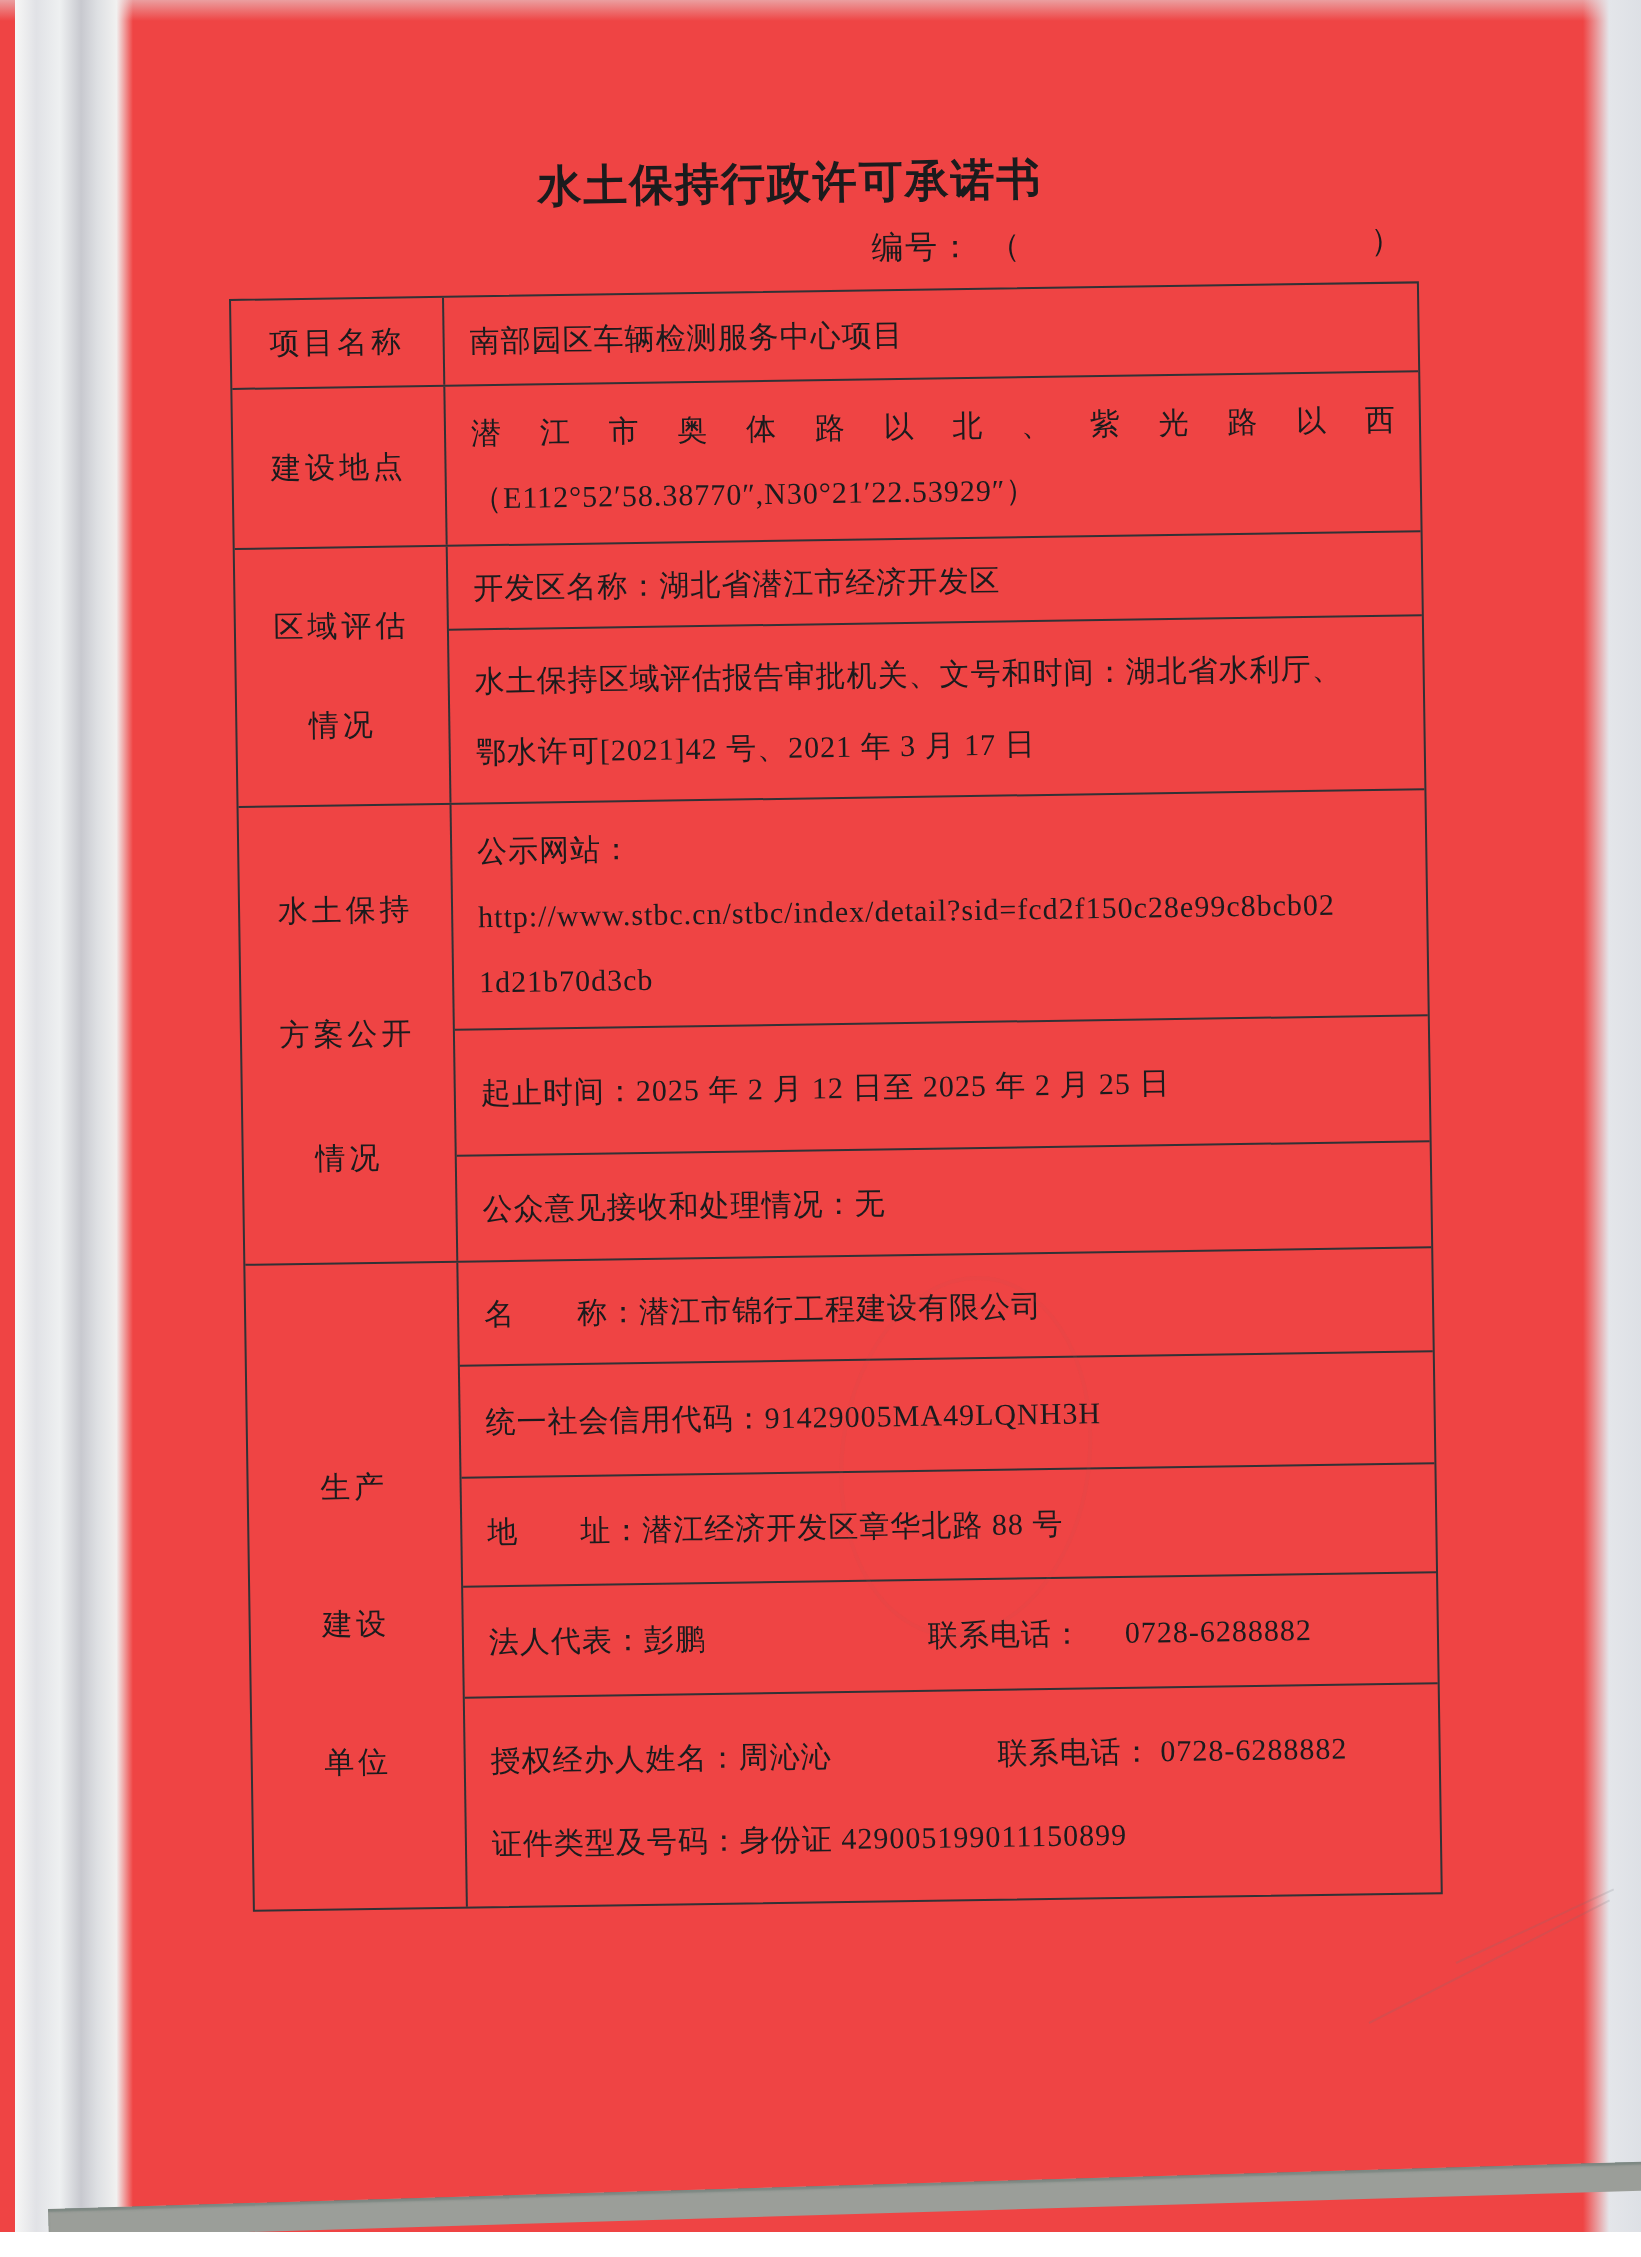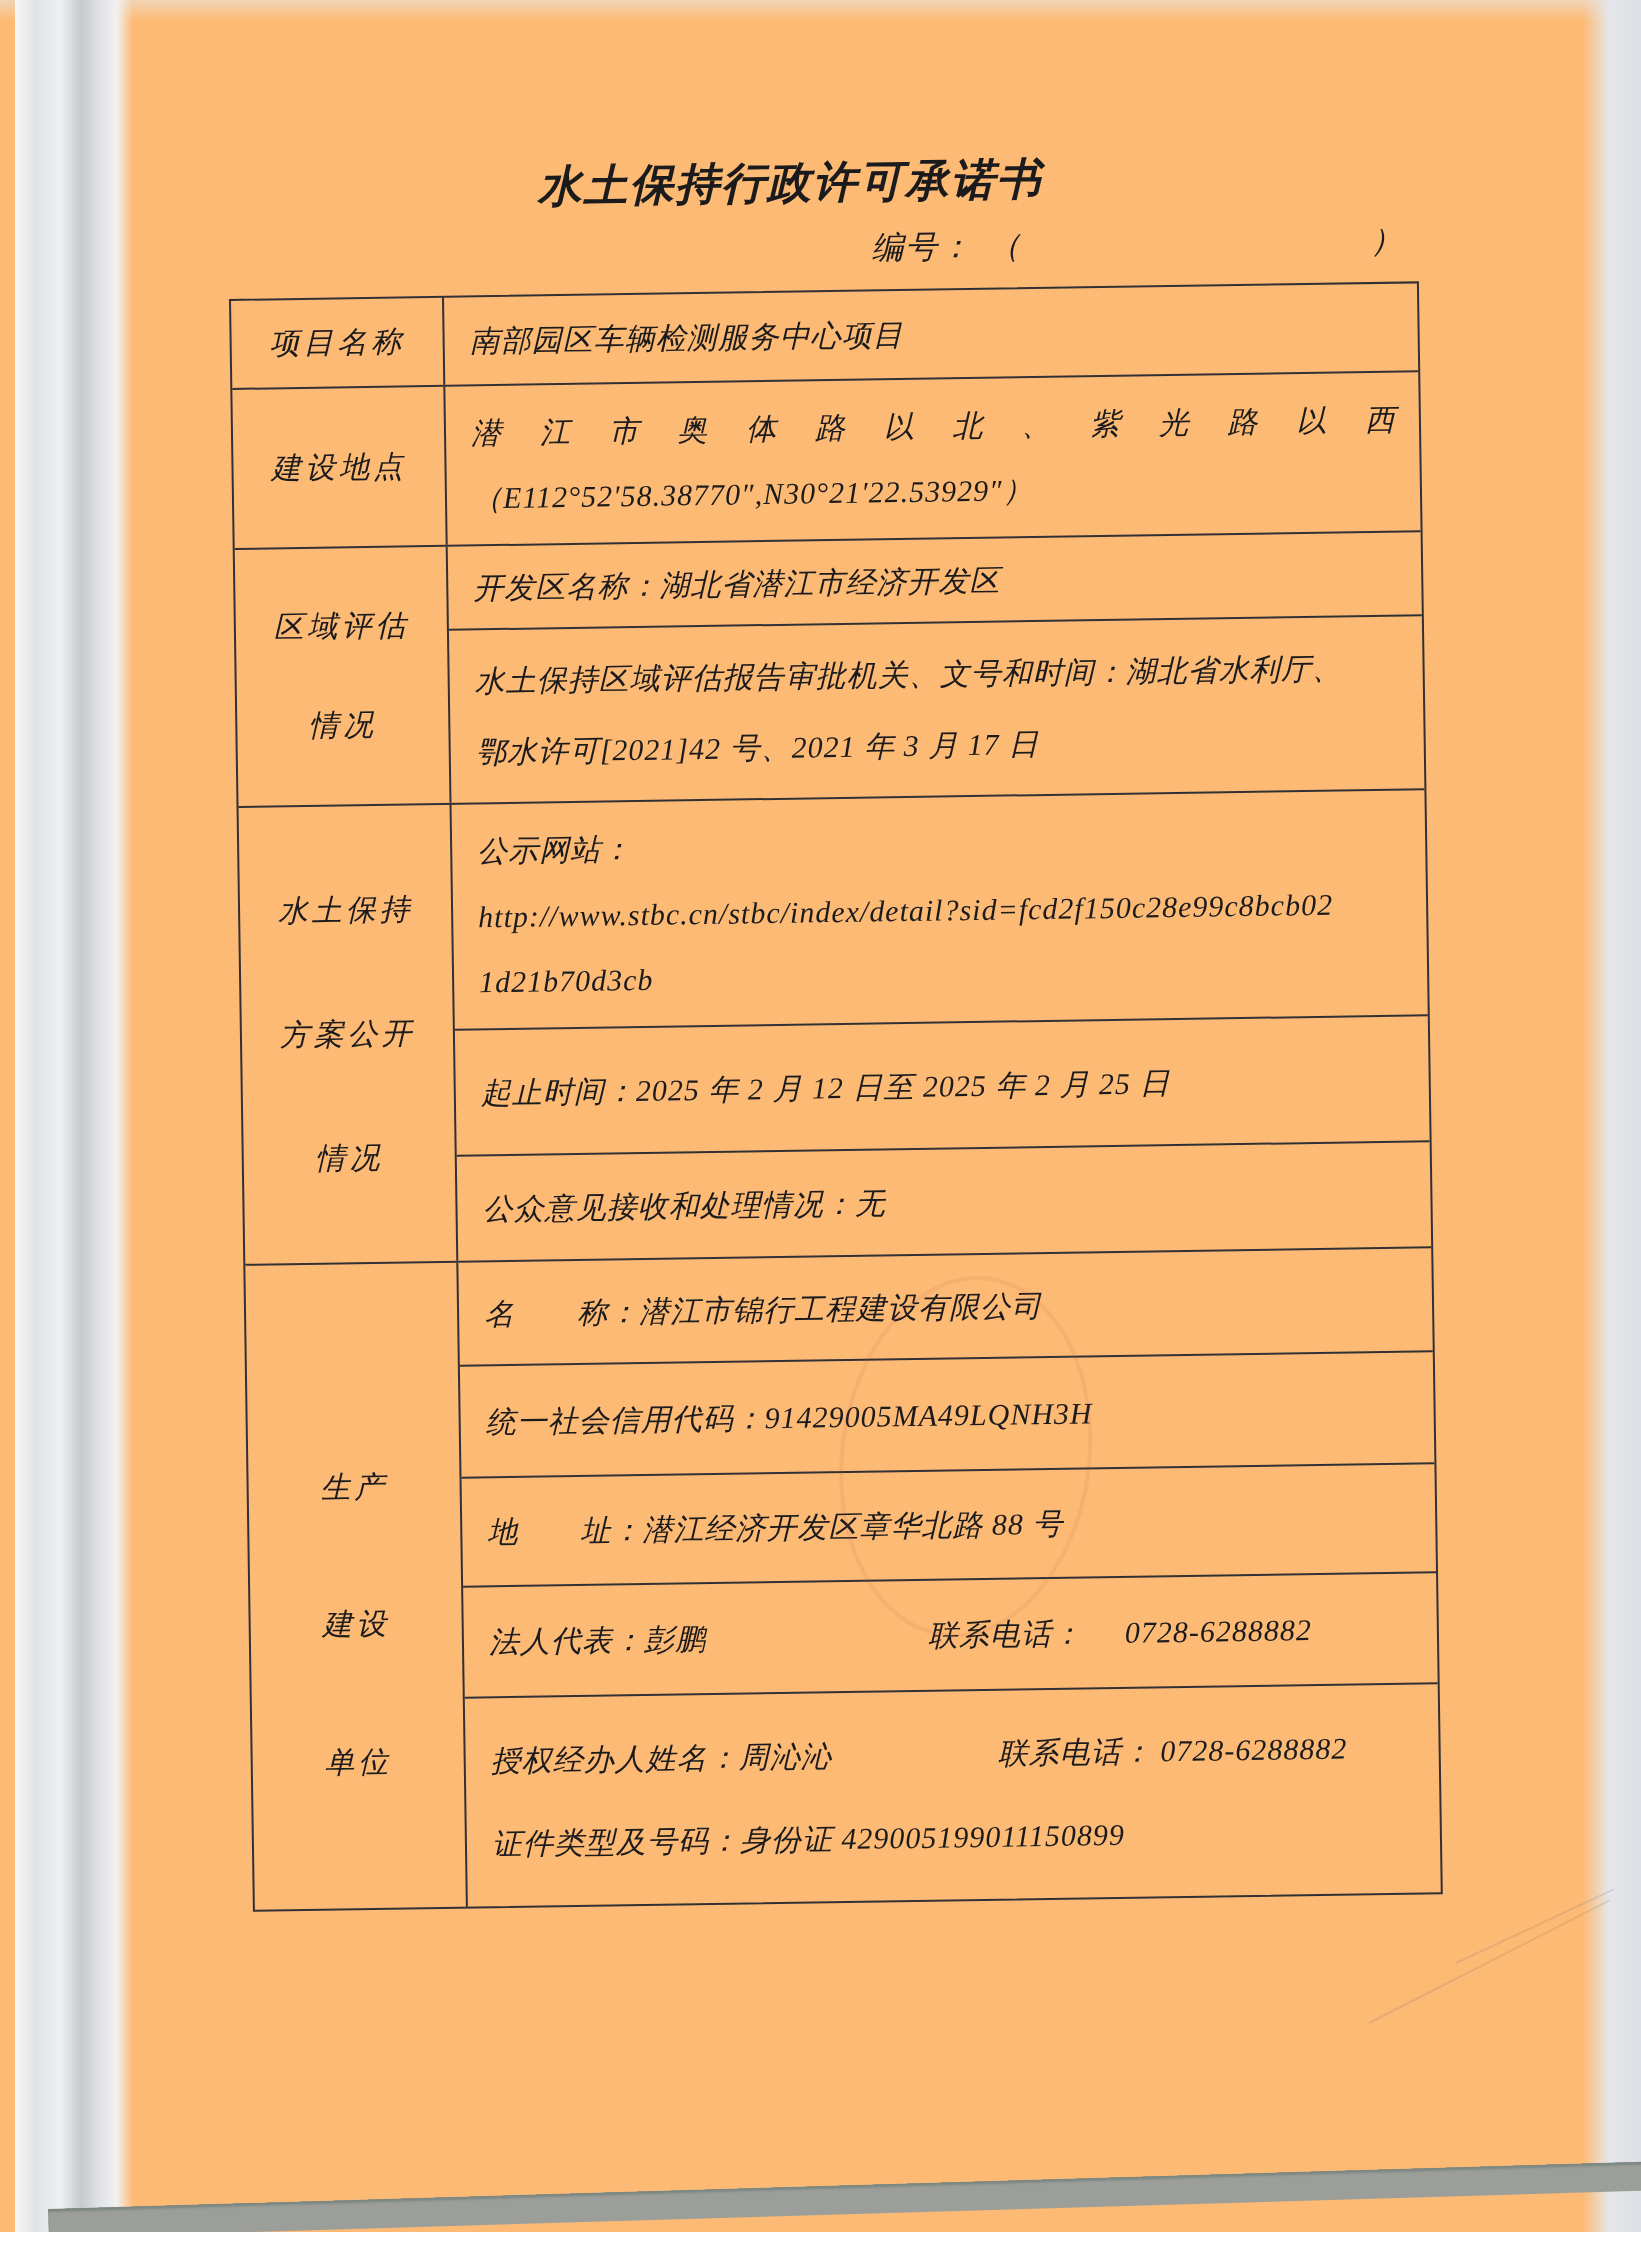--- a/index.html
+++ b/index.html
@@ -2,21 +2,21 @@
 <html><head>
 <meta charset="utf-8">
 <style>
   html,body{margin:0;padding:0;}
   body{
     width:1641px;height:2257px;position:relative;overflow:hidden;
     background:#ffffff;
     font-family:"Liberation Serif","DejaVu Serif",serif;
     color:#1b1b1d;
   }
-  .canvas{position:absolute;inset:0;background:#fdba74;font-style:italic;}
+  .canvas{position:absolute;inset:0;background:#ef4444;}
 
   
   .edge-left{
     position:absolute;left:15.4px;top:0;width:118px;height:100%;
     background:linear-gradient(90deg,
       #f7f7f6 0%, #e1e2e6 18%, #eef0f1 38%, #c8c9cf 56%,
       #dee0e3 70%, #f1f1f0 86%, rgba(252,252,250,0) 100%);
   }
   .edge-right{
     position:absolute;right:0;top:0;width:58px;height:100%;

